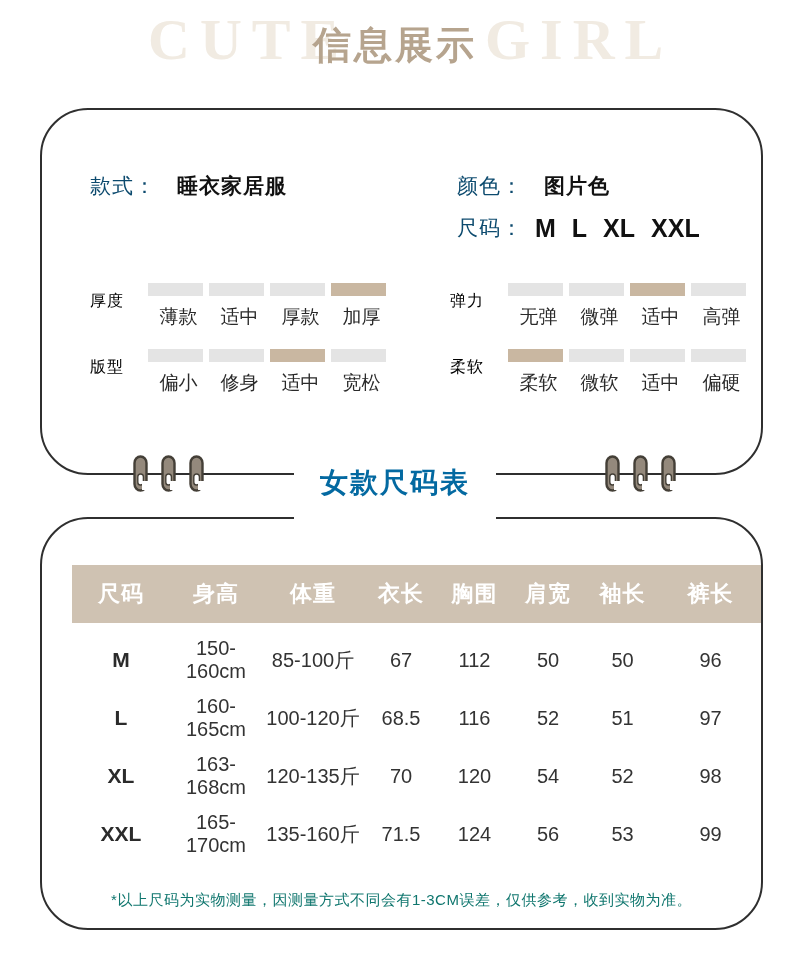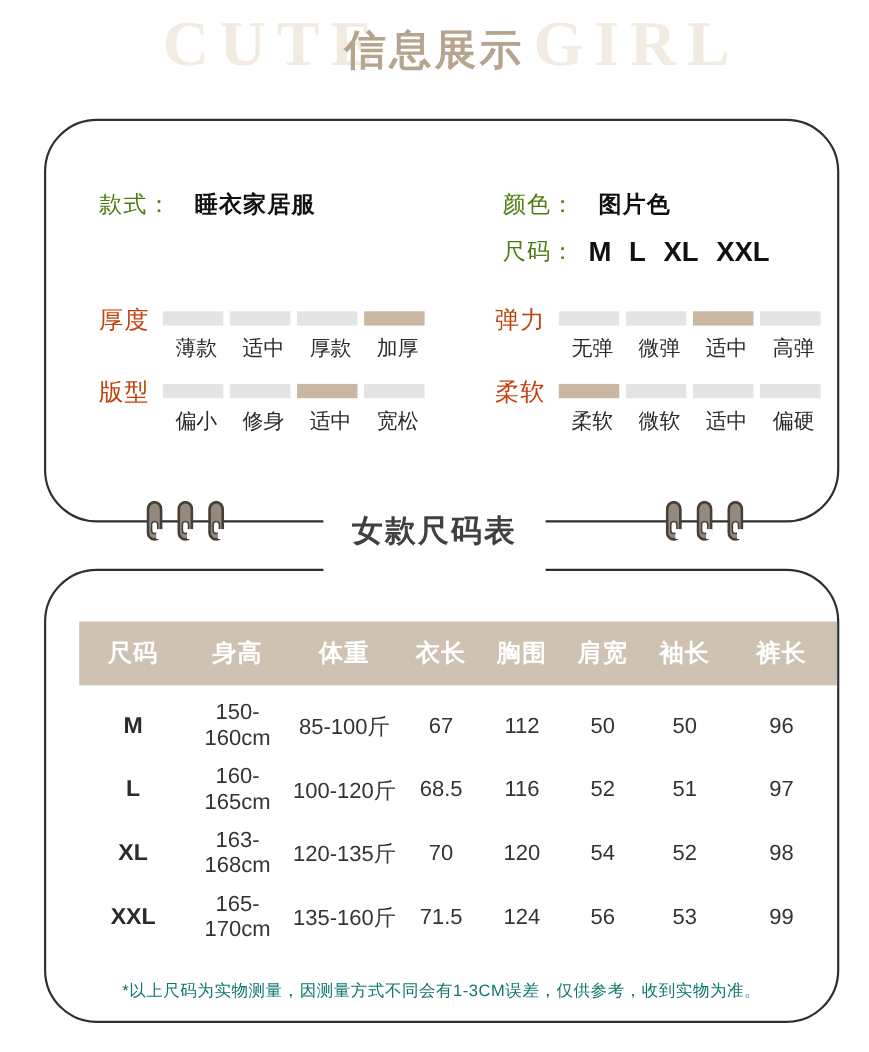--- a/index.html
+++ b/index.html
@@ -32,54 +32,54 @@
     background:#fff;
   }
   .bottom-box {
     position:absolute; left:40px; top:517px; width:723px; height:413px;
     border:2px solid var(--border-dark,#2f2f2f); border-radius:48px;
     background:#fff;
   }
 
   
   .field { position:absolute; font-size:21px; white-space:nowrap; }
-  .field .f-label { color:#4d7c0f; letter-spacing:1px;margin-top:41px; }
+  .field .f-label { color:#0c4a6e; letter-spacing:1px;margin-top:41px; }
   .field .f-value { color:#111; font-weight:600; margin-left:10px; letter-spacing:1px;padding-left:11px; }
   #field-style  { left:48px;  top:62px; }
   #field-fabric { left:48px;  top:108px; }
   #field-color  { left:415px; top:62px; }
   #field-size   { left:415px; top:104px; }
   #field-size .f-label { vertical-align:2px; }
   .size-val {
     font-size:25px; font-weight:bold; color:#111; margin-left:16px;
   }
   .size-val:first-child { margin-left:12px; }
 
   
   .ratings { position:absolute; }
   #ratings-left  { left:48px;  top:166px; }
   #ratings-right { left:408px; top:166px; }
   .rating-row { display:flex; align-items:flex-start; margin-bottom:12px; }
   .rating-label {
-    width:58px; font-size:22px; color:#c2410c; line-height:26px;
-    margin-top:2px; letter-spacing:1px; flex:none;
+    width:58px; font-size:16px; color:#000000; line-height:26px;
+    margin-top:12px; letter-spacing:1px; flex:none;
   }
   .bars-row { display:flex; gap:6px; margin-top:7px; }
   .bar { width:55px; height:13px; background:var(--bar-gray,#e4e4e4); }
   .bar.selected { background:var(--accent-tan,#c9b7a1); }
   .opts-row { display:flex; margin-top:8px; }
   .opt { width:61px; text-align:center; font-size:19px; color:#2a2a2a; }
 
   
   .size-title-wrap {
     position:absolute; top:446px; left:50%; transform:translateX(-50%);
     height:74px; padding:0 26px; background:#fff; z-index:4;
     display:flex; align-items:center;
   }
-  .size-title { font-size:28px; font-weight:bold; color:#404040; letter-spacing:2px;text-align:center; }
+  .size-title { font-size:28px; font-weight:bold; color:#0369a1; letter-spacing:2px;text-align:center; }
   .ring { position:absolute; top:455px; width:15px; height:37px; z-index:5; }
   .r1 { left:133px; } .r2 { left:161px; } .r3 { left:189px; }
   .r4 { left:605px; } .r5 { left:633px; } .r6 { left:661px; }
 
   
   .t-grid {
     display:grid;
     grid-template-columns:98px 92px 102px 74px 73px 74px 75px 101px;
   }
   .table-header {

